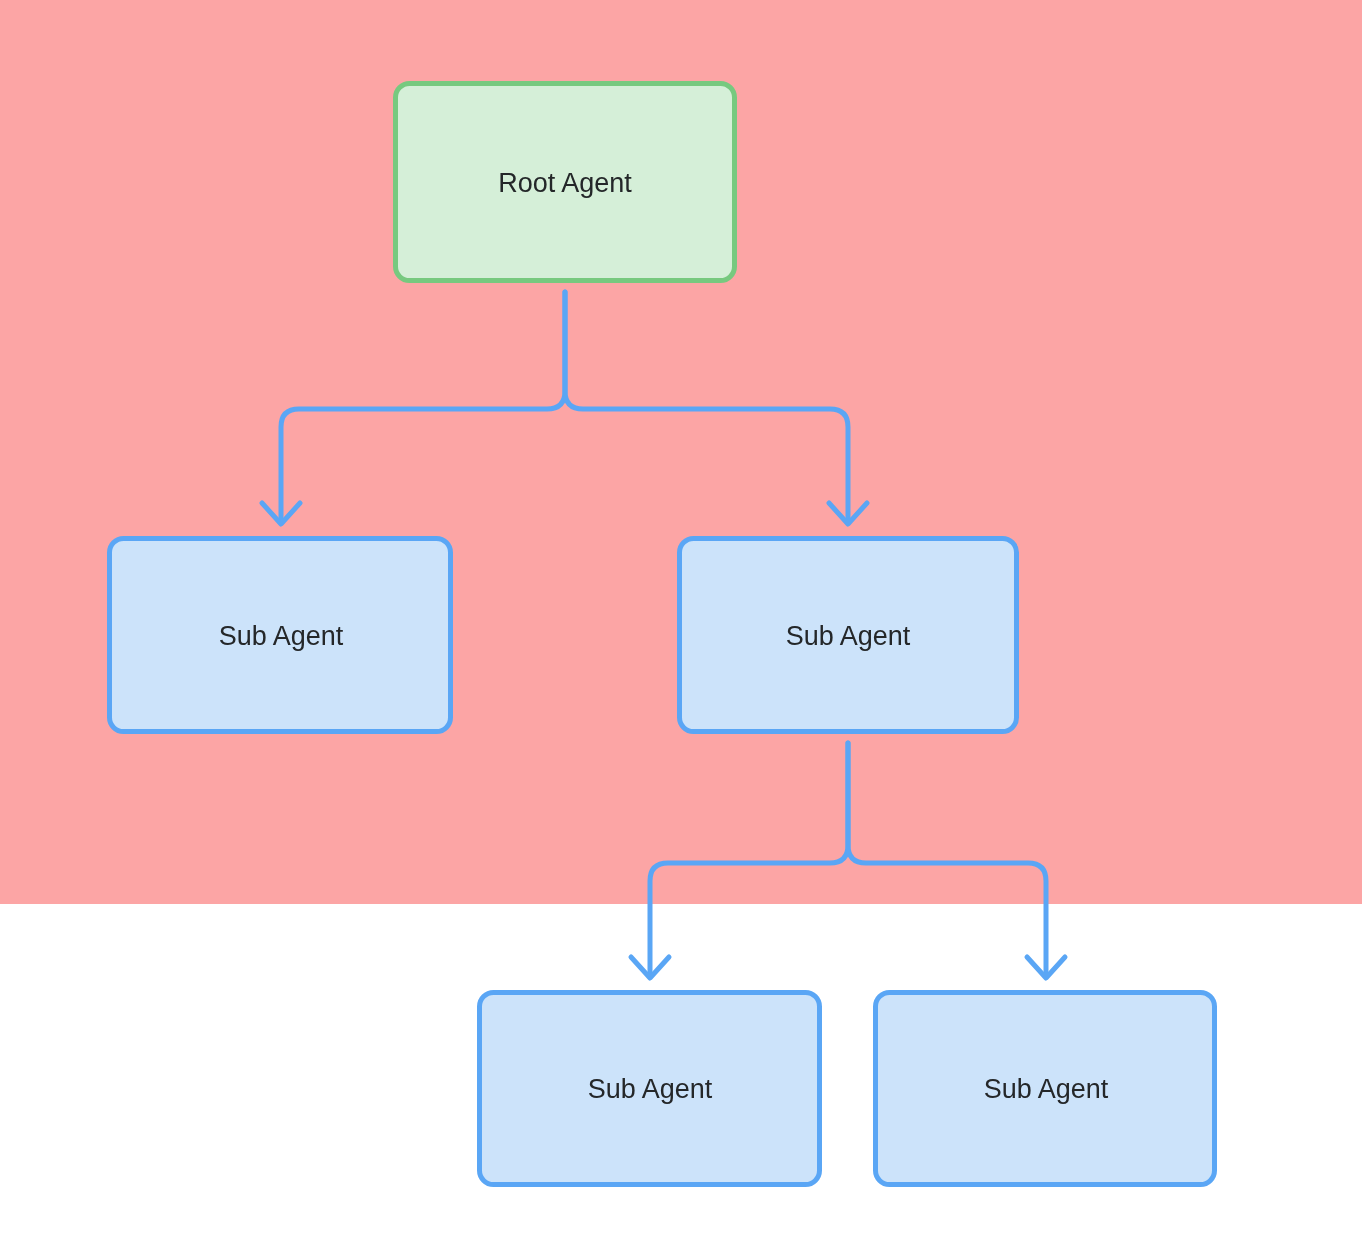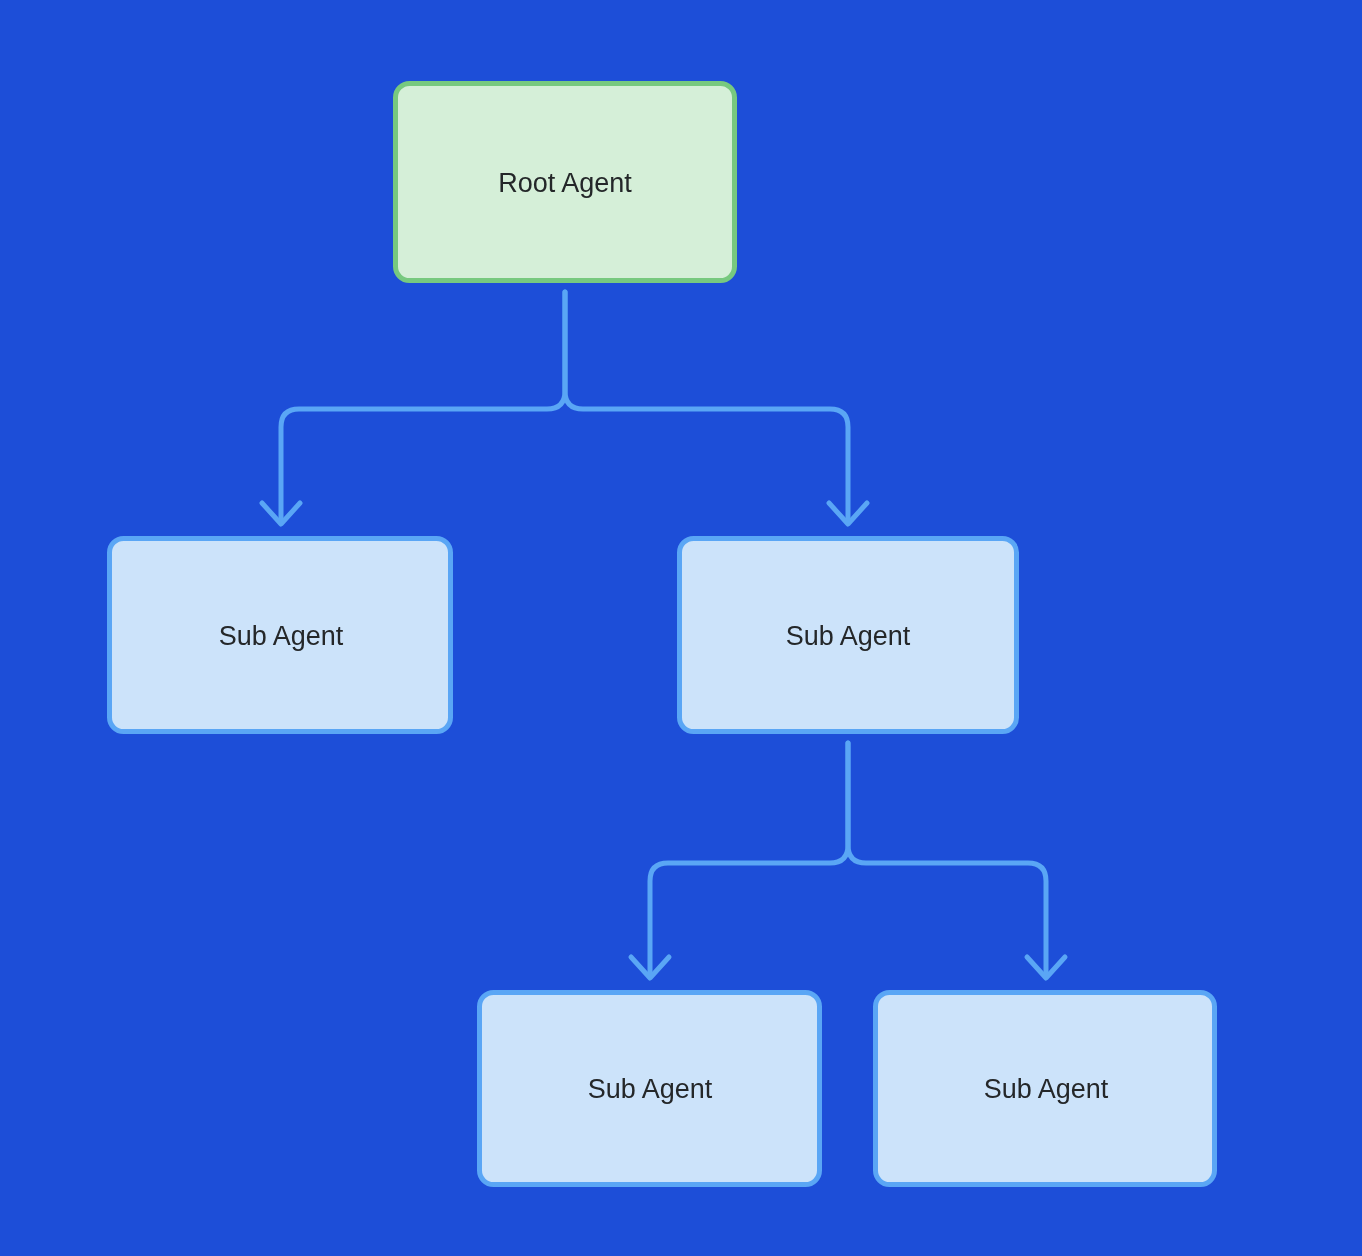--- a/index.html
+++ b/index.html
@@ -9,22 +9,22 @@
   }
   body {
     width: 1362px;
     height: 1256px;
     font-family: "Liberation Sans", sans-serif;
     overflow: hidden;
   }
   #diagram-root {
     position: relative;
     width: 1362px;
-    height: 1256px;
-    background: #1d4ed8;
+    height: 904px;
+    background: #fca5a5;
   }
   svg.diagram-canvas {
     display: block;
     width: 1362px;
     height: 1256px;
   }
   .node-label {
     font-family: "Liberation Sans", sans-serif;
     font-size: 27px;
     fill: #242729;

